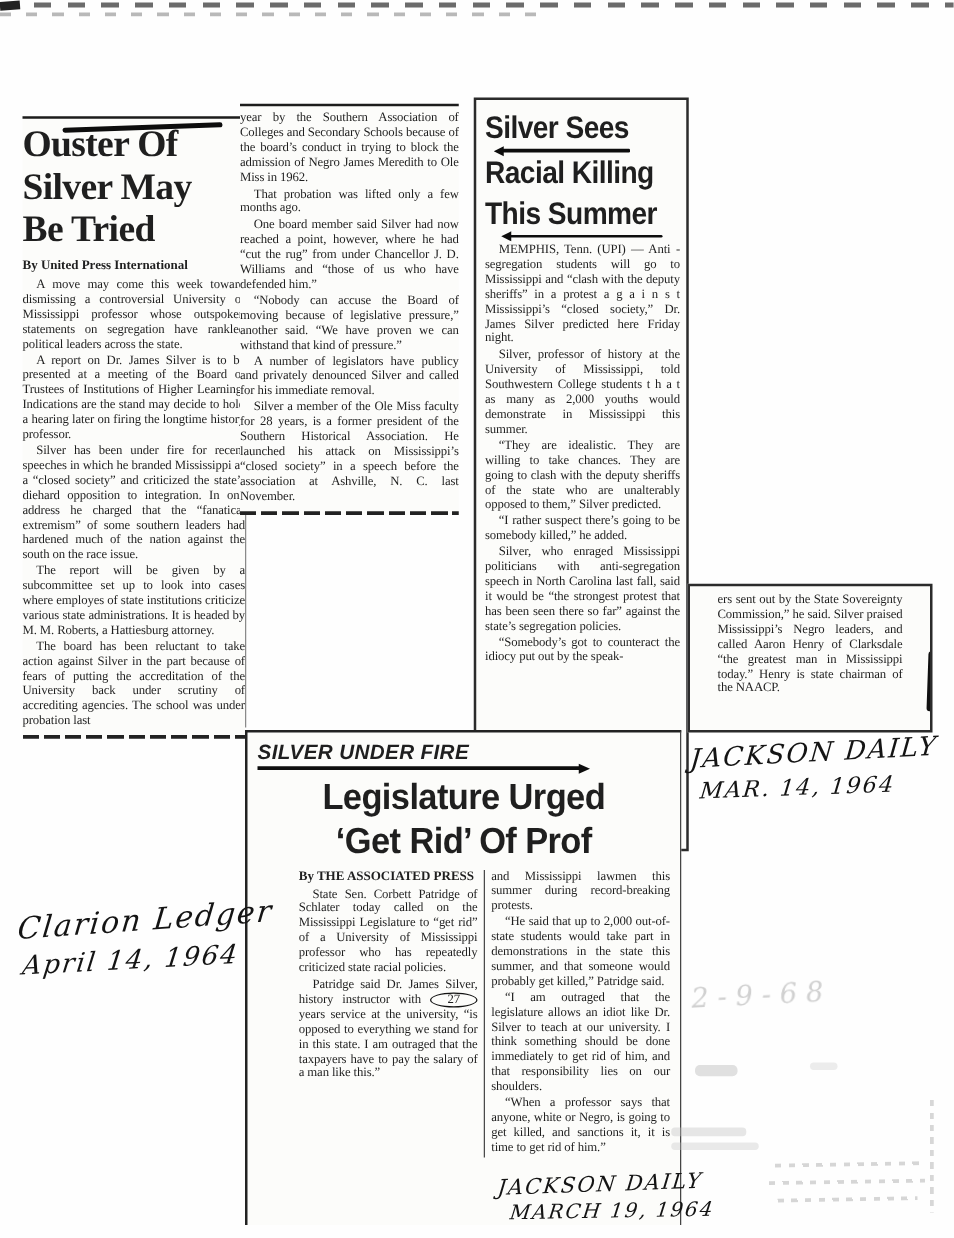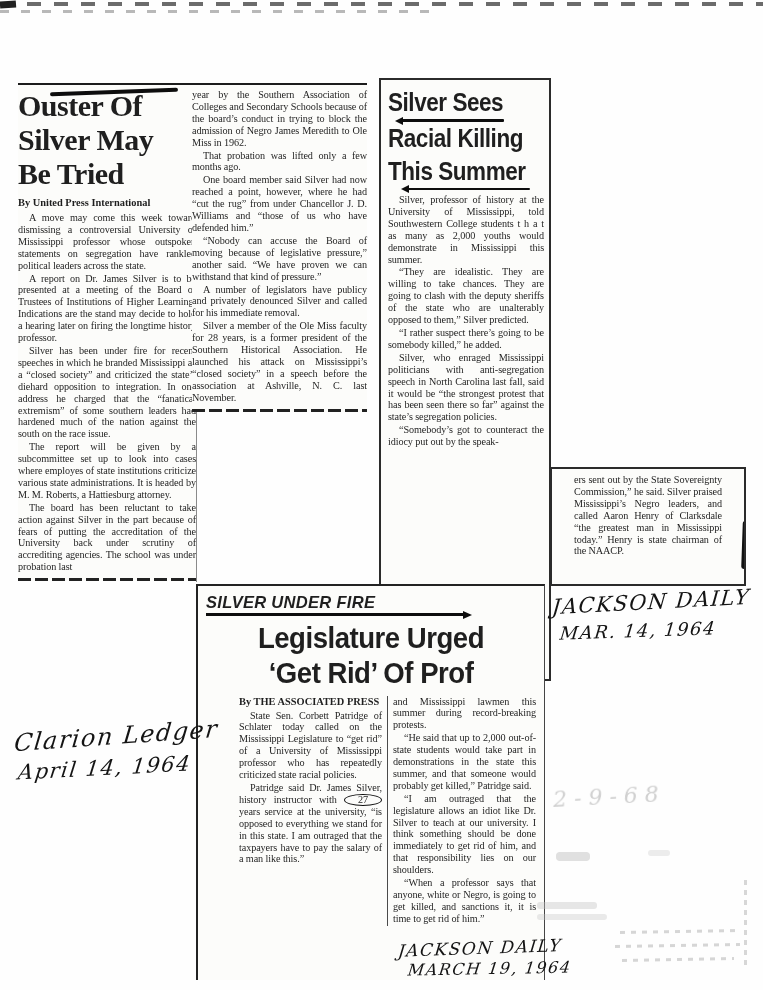--- a/index.html
+++ b/index.html
@@ -60,21 +60,21 @@
   .faint-dashes{background:repeating-linear-gradient(90deg,#b5b5b5 0 5px,transparent 5px 11px);opacity:.55;}
   .faint-vdashes{background:repeating-linear-gradient(180deg,#b0b0b0 0 5px,transparent 5px 10px);opacity:.5;}
 </style>
 </head>
 <body>
 
 <div class="abs edge-dashes-1"></div>
 <div class="abs edge-dashes-2"></div>
 <div class="abs corner-mark"></div>
 
-<div class="abs clip" style="left:18px;top:83px;width:178px;">
+<div class="abs clip" style="left:18px;top:93px;width:178px;">
   <div class="rule-top"></div>
   <div class="abs pen-stroke" style="left:32px;top:7px;width:128px;transform:rotate(-2deg);"></div>
   <div class="a1h">
     <div>Ouster Of</div>
     <div>Silver May</div>
     <div>Be Tried</div>
   </div>
   <div class="a1byline">By United Press International</div>
   <div class="body-text">
     <p>A move may come this week toward dismissing a controversial University of Mississippi professor whose outspoken statements on segregation have rankled political leaders across the state.</p>
@@ -101,20 +101,21 @@
   <div class="dashed-bottom"></div>
 </div>
 
 <div class="abs clip a2box" style="left:379px;top:78px;width:172px;height:603px;">
   <div class="a2h">Silver Sees</div>
   <div class="pen-underline" style="width:102px;margin-left:14px;"></div>
   <div class="a2h">Racial Killing</div>
   <div class="a2h">This Summer</div>
   <div class="pen-underline" style="width:122px;margin-left:20px;margin-bottom:4px;"></div>
   <div class="body-text">
+    <p>MEMPHIS, Tenn. (UPI) — Anti - segregation students will go to Mississippi and “clash with the deputy sheriffs” in a protest a g a i n s t Mississippi’s “closed society,” Dr. James Silver predicted here Friday night.</p>
     <p>Silver, professor of history at the University of Mississippi, told Southwestern College students t h a t as many as 2,000 youths would demonstrate in Mississippi this summer.</p>
     <p>“They are idealistic. They are willing to take chances. They are going to clash with the deputy sheriffs of the state who are unalterably opposed to them,” Silver predicted.</p>
     <p>“I rather suspect there’s going to be somebody killed,” he added.</p>
     <p>Silver, who enraged Mississippi politicians with anti-segregation speech in North Carolina last fall, said it would be “the strongest protest that has been seen there so far” against the state’s segregation policies.</p>
     <p>“Somebody’s got to counteract the idiocy put out by the speak-</p>
   </div>
 </div>
 
 <div class="abs clip sovbox" style="left:550px;top:467px;width:196px;height:119px;">
   <div class="body-text">

